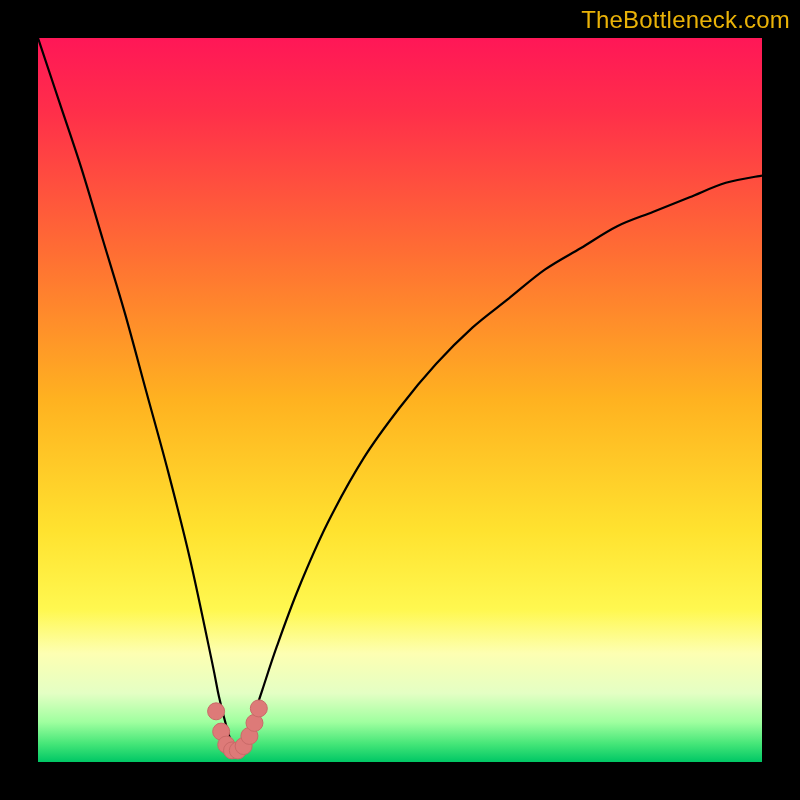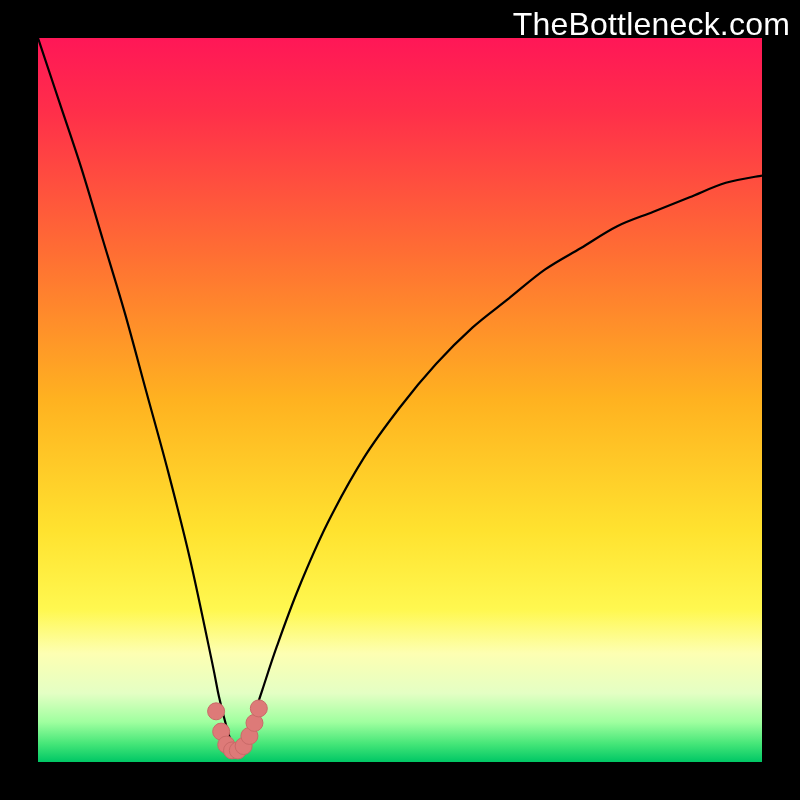--- a/index.html
+++ b/index.html
@@ -31,22 +31,22 @@
     inset: 0;
   }
   .curve-layer {
     position: absolute;
     inset: 0;
   }
   .watermark {
     position: absolute;
     top: 6px;
     right: 10px;
-    color: #ffffff;
-    font-size: 32px;
+    color: #eab308;
+    font-size: 24px;
     font-weight: 500;
     letter-spacing: 0.2px;
   }
 </style>
 </head>
 <body>
 
 <div class="frame">
 
   <div class="plot-area">

